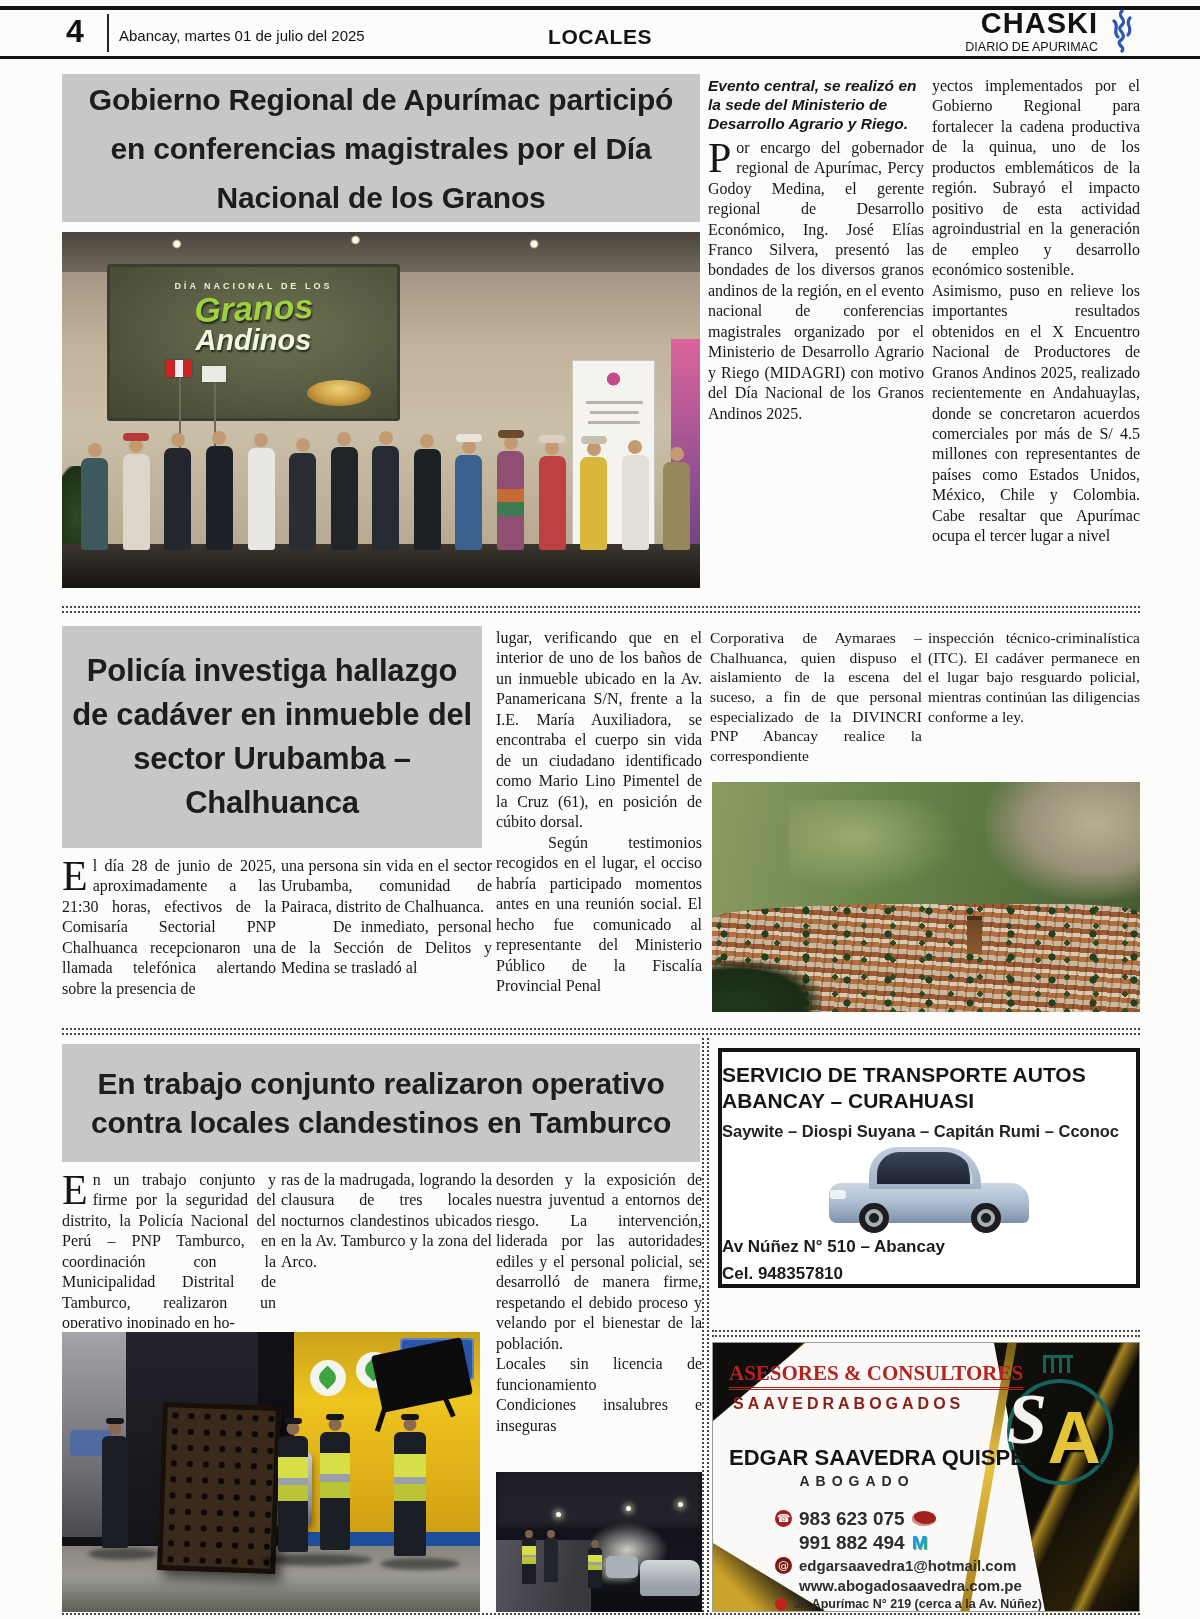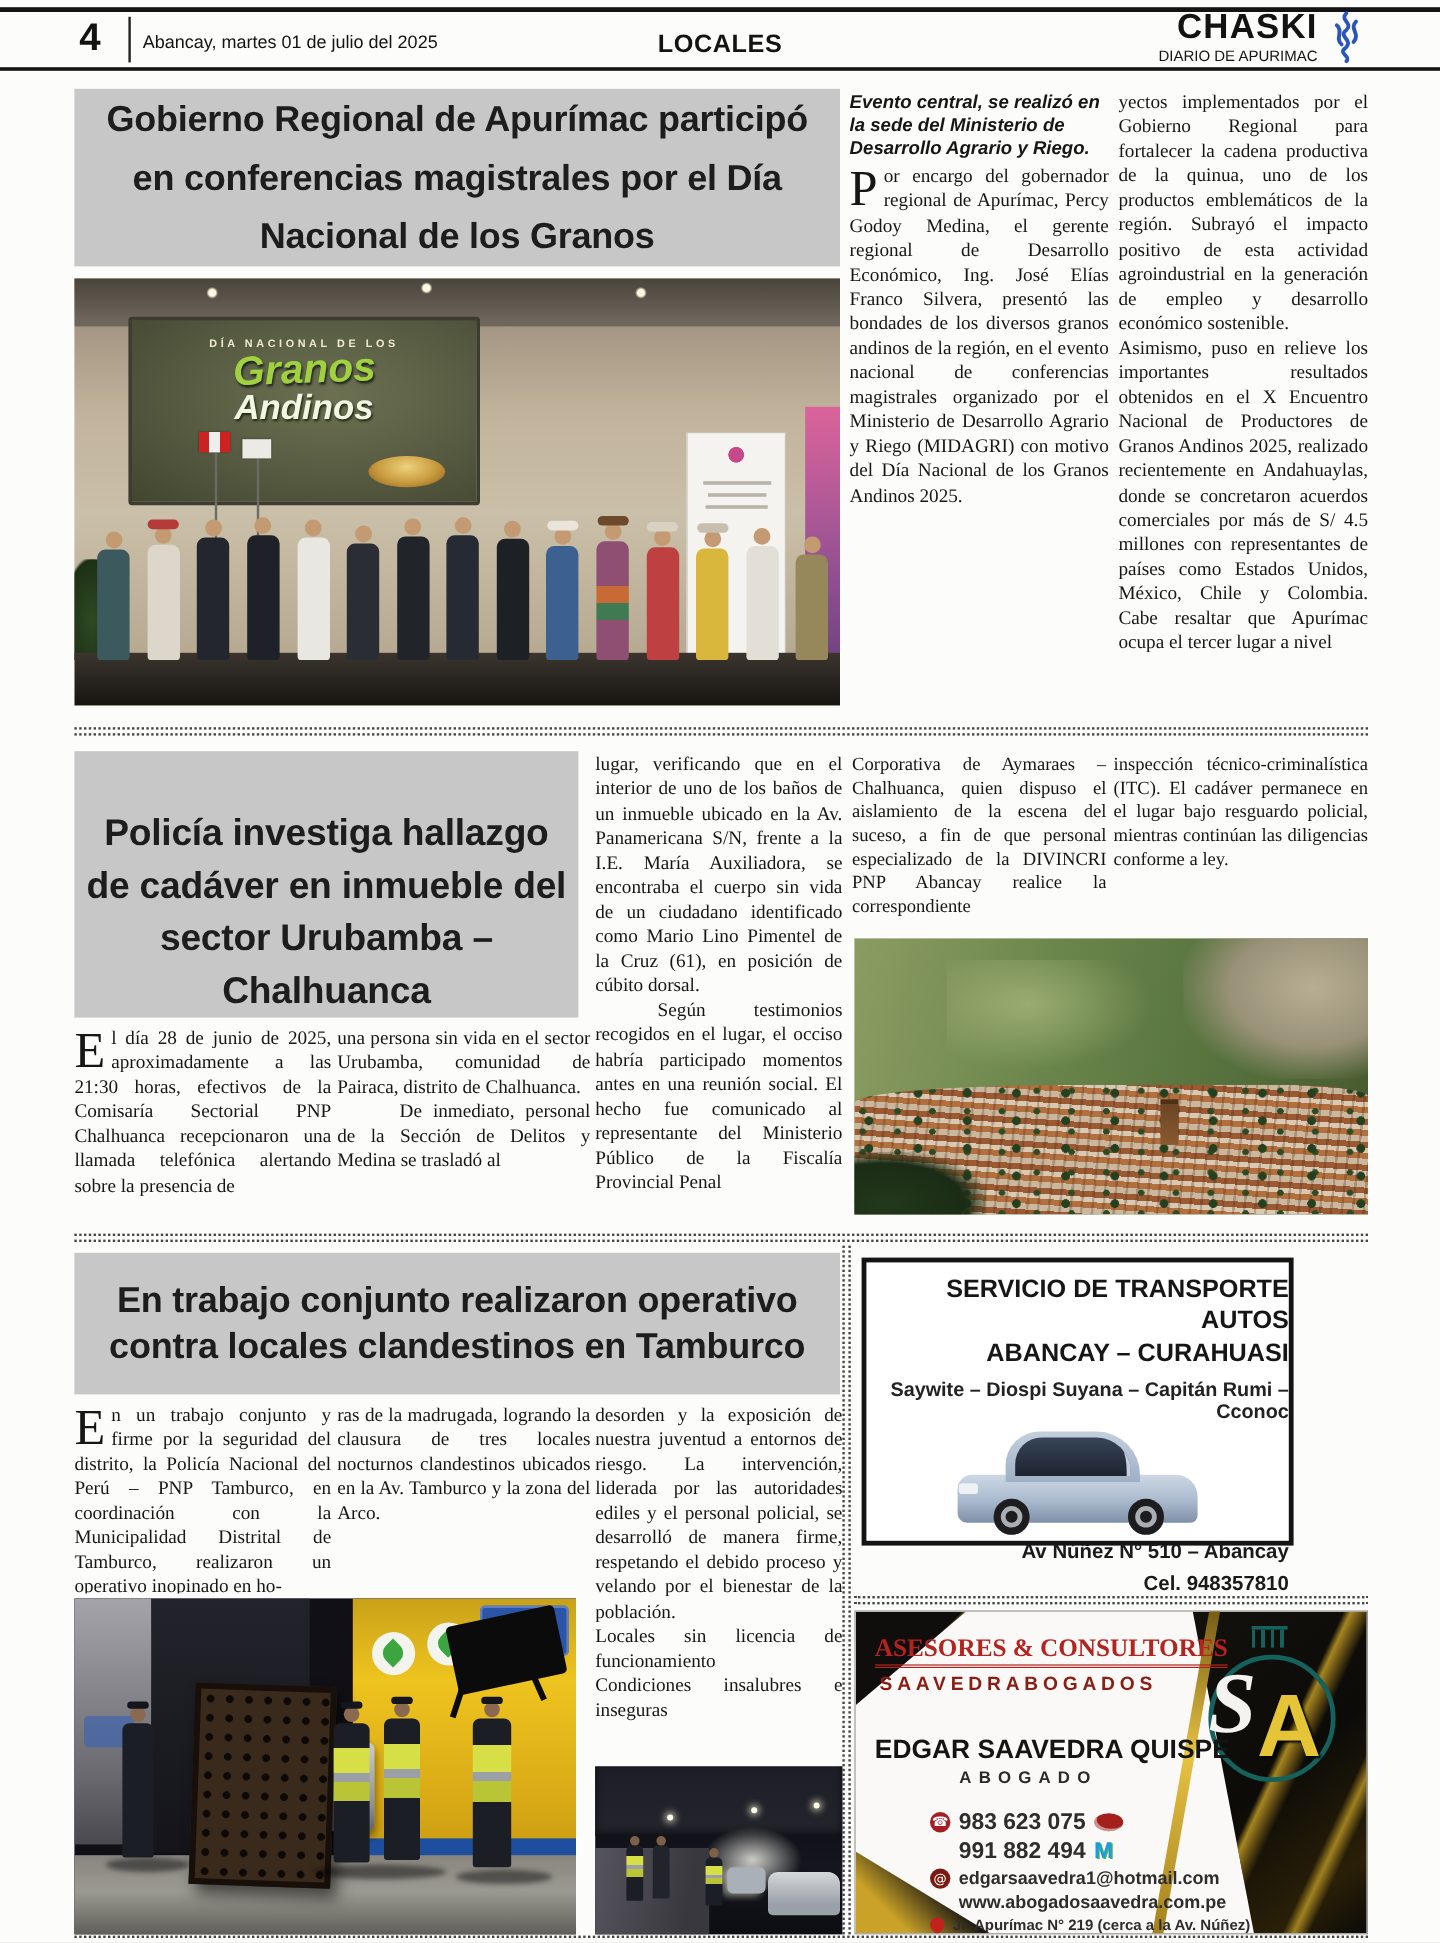--- a/index.html
+++ b/index.html
@@ -7,21 +7,21 @@
   .page { position:relative; width:1200px; height:1619px; margin:0 auto; background:#fcfcfb; overflow:hidden;
           font-family:"Liberation Serif", serif; color:#131313; }
   .a { position:absolute; }
   .rule { background:#141414; }
   .sans { font-family:"Liberation Sans", sans-serif; }
 
   
   .hbox { background:#c7c7c7; font-family:"Liberation Sans", sans-serif; font-weight:bold; color:#1d1d1d;
           text-align:center; display:flex; align-items:center; justify-content:center; padding:0 8px; letter-spacing:-0.2px; }
   .h1box { font-size:30px; line-height:49px; }
-  .h2box { font-size:31px; line-height:44px;align-items:flex-end; }
+  .h2box { font-size:31px; line-height:44px; }
   .h3box { font-size:30px; line-height:39px; }
 
   
   .col { position:absolute; text-align:justify; font-size:16px; line-height:1.28; color:#161616; overflow:hidden; }
   .col p { margin:0; }
   .col .ind { text-indent:52px; }
   .col.small { font-size:15.5px; line-height:1.27; }
   .dropcap { float:left; font:normal 42px/34px "Liberation Serif", serif; padding:3px 5px 0 0; }
   .lead { font:italic bold 15.5px/1.24 "Liberation Sans", sans-serif; text-align:left; padding-bottom:4px; }
 
@@ -315,21 +315,21 @@
     <span class="a n4-lamp" style="left:182px; top:30px;"></span>
     <div class="a n4-car2"></div>
     <div class="a n4-car"></div>
     <div class="a n4-fig vest" style="left:26px; bottom:28px; height:46px;"></div>
     <div class="a n4-fig" style="left:48px; bottom:30px; height:44px; background:#22242c;"></div>
     <div class="a n4-fig vest" style="left:92px; bottom:24px; height:40px;"></div>
   </div>
 
   <div class="a vdots" style="left:702px; top:1038px; height:574px;"></div>
 
-  <div class="a" style="left:718px; top:1048px; width:360px; height:240px; border:4px solid #141414; background:#fff; text-align:right; padding-top:10px;">
+  <div class="a" style="left:718px; top:1048px; width:422px; height:240px; border:4px solid #141414; background:#fff; text-align:left; padding-top:10px;">
     <div class="sans" style="font-weight:bold; font-size:21px; line-height:1.25; color:#161616;">SERVICIO DE TRANSPORTE AUTOS</div>
     <div class="sans" style="font-weight:bold; font-size:21px; line-height:1.2; color:#161616;">ABANCAY – CURAHUASI</div>
     <div class="sans" style="font-weight:bold; font-size:16.5px; margin-top:9px; color:#222;">Saywite – Diospi Suyana – Capitán Rumi – Cconoc</div>
     <div class="ad-car">
       <div class="car-body"></div>
       <div class="car-roof"></div>
       <div class="car-win"></div>
       <div class="car-light"></div>
       <div class="car-wheel" style="left:30px;"></div>
       <div class="car-wheel" style="right:28px;"></div>

